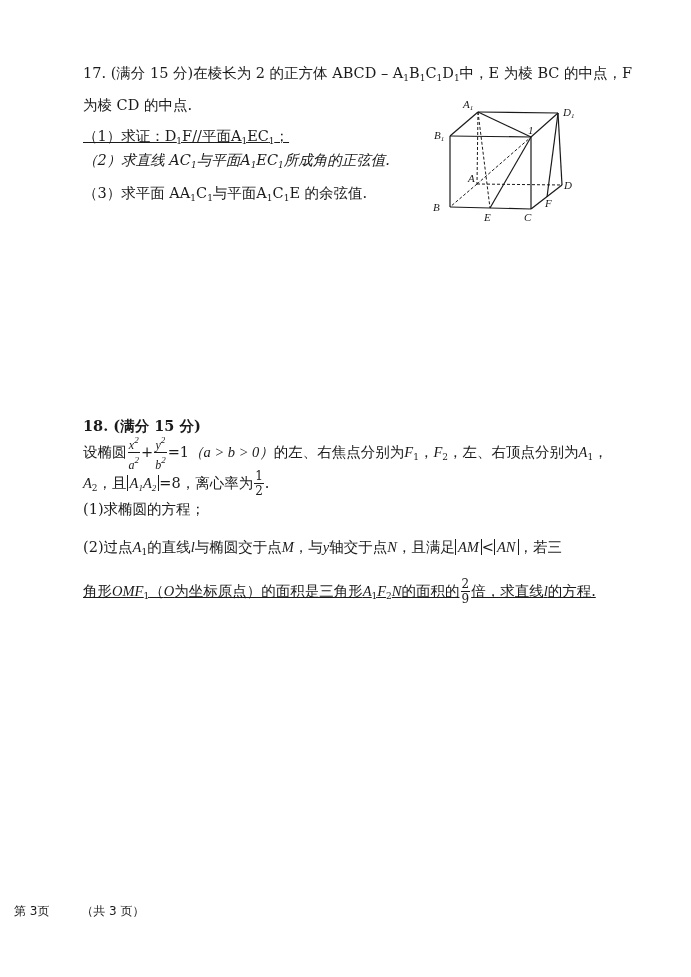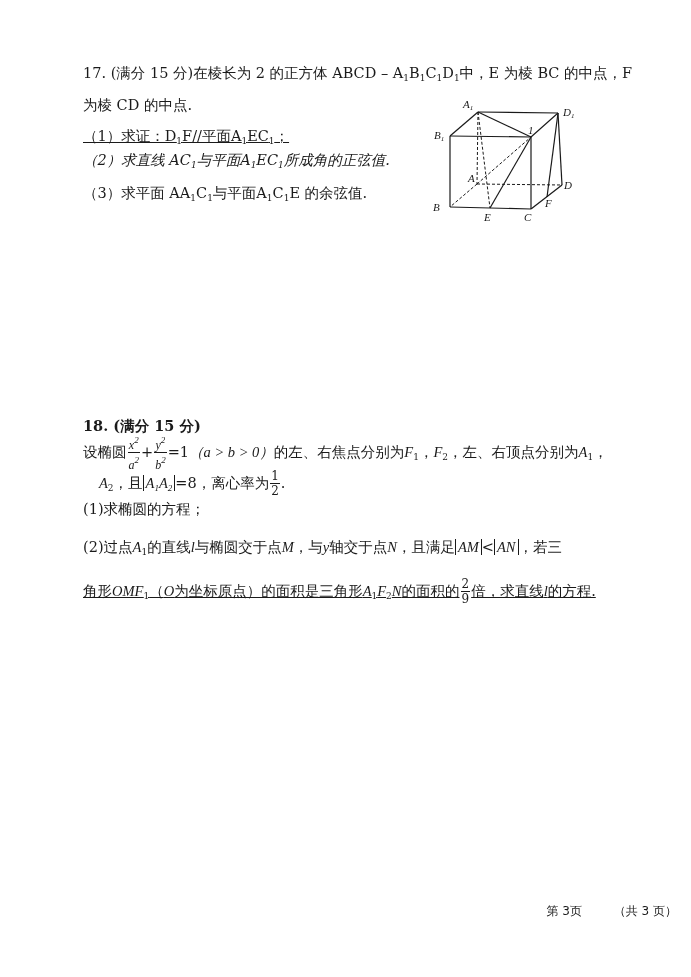--- a/index.html
+++ b/index.html
@@ -6,21 +6,21 @@
   body { width: 691px; height: 977px; position: relative; overflow: hidden;
          font-family: "DejaVu Serif", "Liberation Serif", serif; color: #1a1a1a; }
   .line { position: absolute; left: 83px; font-size: 14.5px; white-space: nowrap; line-height: 16px; }
   .it { font-style: italic; font-family: "Liberation Serif", "DejaVu Serif", serif; }
   sub { font-size: 9px; vertical-align: -3px; }
   sup { font-size: 9px; vertical-align: 6px; }
   .frac { display: inline-block; vertical-align: middle; text-align: center; font-size: 12px; line-height: 14px; margin: 0 1px; }
   .frac .num { display: block; border-bottom: 1px solid #1a1a1a; padding: 0 1px; }
   .frac .den { display: block; padding: 0 1px; }
   .abs { border-left: 1px solid #1a1a1a; border-right: 1px solid #1a1a1a; padding: 0 2px; }
-  .footer { position: absolute; top: 903px; left: 0; width: 691px; text-align: right; font-size: 12px; font-family: "DejaVu Sans", sans-serif; }
+  .footer { position: absolute; top: 903px; left: 0; width: 691px; text-align: left; font-size: 12px; font-family: "DejaVu Sans", sans-serif; }
   .footer span { margin: 0 14px; }
   #cube { position: absolute; left: 420px; top: 90px; }
   #cube text { font-family: "Liberation Serif", "DejaVu Serif", serif; font-style: italic; font-size: 11px; fill: #1a1a1a; }
 </style>
 </head>
 <body>
 
 <div class="line" style="top:65px;">
   <span>17.</span>
   <span>(满分 15 分)</span><span>在棱长为 2 的正方体 ABCD – A</span><sub>1</sub><span>B</span><sub>1</sub><span>C</span><sub>1</sub><span>D</span><sub>1</sub><span>中，E 为棱 BC 的中点，F</span>
@@ -77,21 +77,21 @@
 
 <div class="line" style="top:418px;font-weight:bold;">
   <span>18.</span>
   <span>(满分 15 分)</span>
 </div>
 
 <div class="line" style="top:433px; line-height:26px;">
   <span>设椭圆</span><span class="frac it"><span class="num"><span>x</span><sup>2</sup></span><span class="den"><span>a</span><sup>2</sup></span></span><span>+</span><span class="frac it"><span class="num"><span>y</span><sup>2</sup></span><span class="den"><span>b</span><sup>2</sup></span></span><span>=1</span><span class="it">（a &gt; b &gt; 0）</span><span>的左、右焦点分别为</span><span class="it">F</span><sub>1</sub><span>，</span><span class="it">F</span><sub>2</sub><span>，左、右顶点分别为</span><span class="it">A</span><sub>1</sub><span>，</span>
 </div>
 
-<div class="line" style="top:469px; line-height:26px;margin-left:16px;">
+<div class="line" style="top:469px; line-height:26px;">
   <span class="it">A</span><sub>2</sub><span>，且</span><span class="abs it"><span>A</span><sub>1</sub><span>A</span><sub>2</sub></span><span>=8</span><span>，离心率为</span><span class="frac"><span class="num">1</span><span class="den">2</span></span><span>.</span>
 </div>
 
 <div class="line" style="top:501px;">(1)求椭圆的方程；</div>
 
 <div class="line" style="top:539px;">
   <span>(2)过点</span><span class="it">A</span><sub>1</sub><span>的直线</span><span class="it">l</span><span>与椭圆交于点</span><span class="it">M</span><span>，与</span><span class="it">y</span><span>轴交于点</span><span class="it">N</span><span>，且满足</span><span class="abs it">AM</span><span>&lt;</span><span class="abs it">AN</span><span>，若三</span>
 </div>
 
 <div class="line" style="top:577px; line-height:26px;text-decoration:underline;">

